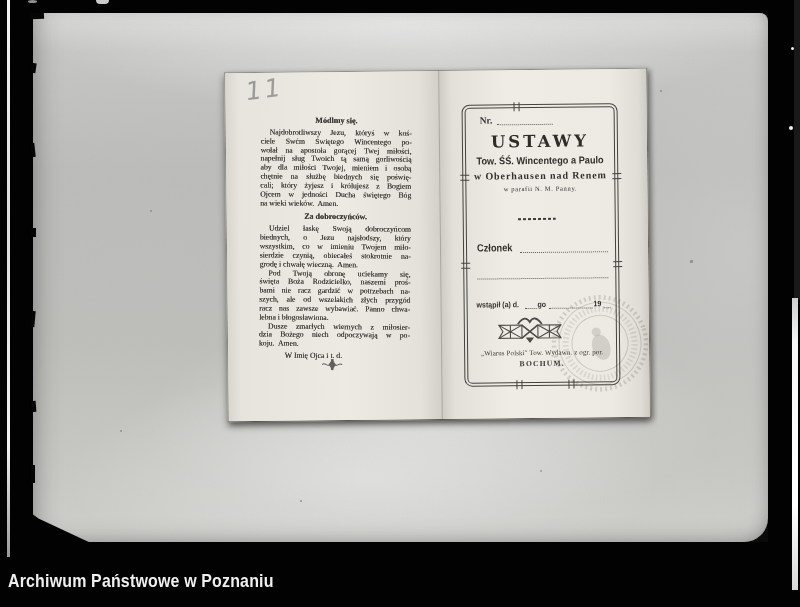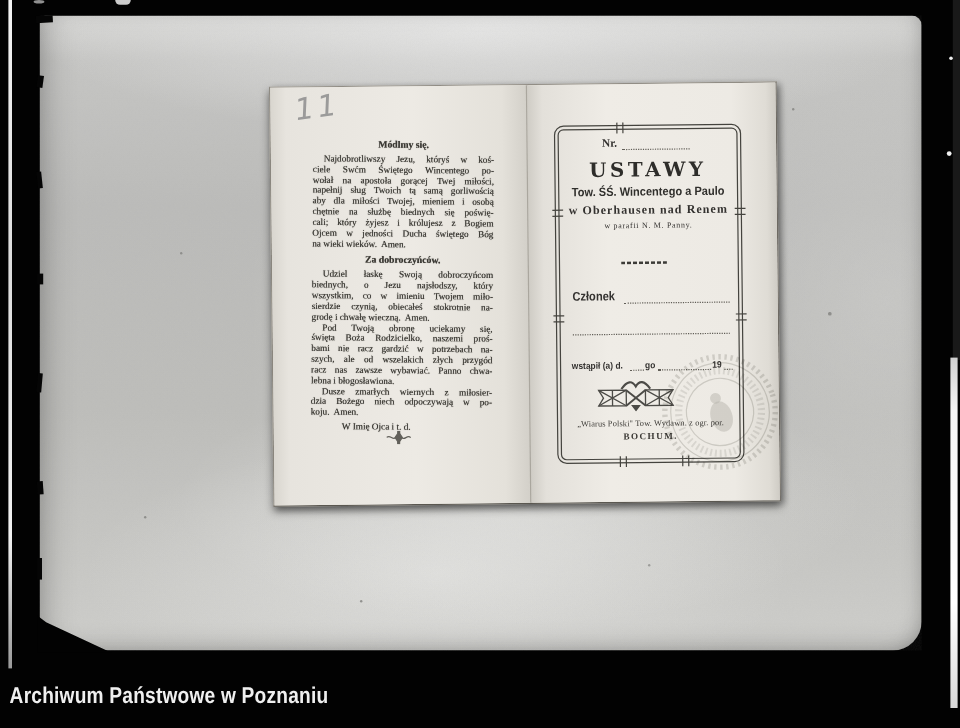--- a/index.html
+++ b/index.html
@@ -60,21 +60,21 @@
 
   
   .frame{position:absolute;left:22px;top:34px;width:148px;height:274px;
     border:4px double #44433e;border-radius:8px;color:#343230;}
   .jt{position:absolute;}
   .jt-h{width:3.5px;height:9px;top:-6.5px;border-left:1.3px solid #44433e;border-right:1.3px solid #44433e;}
   .jt-hb{width:3.5px;height:9px;bottom:-6.5px;border-left:1.3px solid #44433e;border-right:1.3px solid #44433e;}
   .jt-v{width:9px;height:3.5px;left:-6.5px;border-top:1.3px solid #44433e;border-bottom:1.3px solid #44433e;}
   .jt-vr{width:9px;height:3.5px;right:-6.5px;border-top:1.3px solid #44433e;border-bottom:1.3px solid #44433e;}
 
-  .nr-row{position:absolute;left:14px;top:7px;display:flex;align-items:flex-end;font-weight:700;font-size:9.5px;margin-left:22px;}
+  .nr-row{position:absolute;left:14px;top:7px;display:flex;align-items:flex-end;font-weight:700;font-size:9.5px;}
   .dotted{border-bottom:1.2px dotted #615e57;}
   .nr-dots{width:56px;margin-left:4px;height:9px;}
   .title{position:absolute;left:0;top:24px;width:100%;text-align:center;
     font-family:"DejaVu Serif",serif;font-weight:700;font-size:16.5px;letter-spacing:3px;color:#2e2d2a;}
   .subtitle{position:absolute;left:0;top:47px;width:100%;text-align:center;
     font-family:"Liberation Sans",sans-serif;font-weight:700;font-size:10px;transform:scaleX(.92);color:#302f2c;}
   .place{position:absolute;left:0;top:62px;width:100%;text-align:center;font-weight:700;font-size:10px;letter-spacing:.9px;}
   .parish{position:absolute;left:0;top:77px;width:100%;text-align:center;font-size:6.6px;letter-spacing:.6px;}
   .divider{position:absolute;left:51px;top:110px;width:38px;height:2px;
     background:repeating-linear-gradient(90deg,#3c3b37 0 3px,rgba(0,0,0,0) 3px 5px);}

